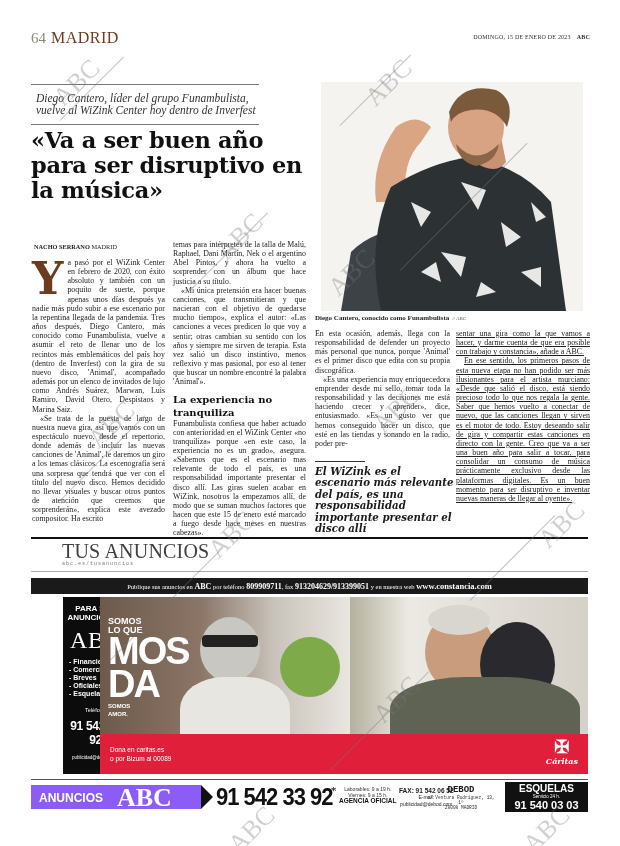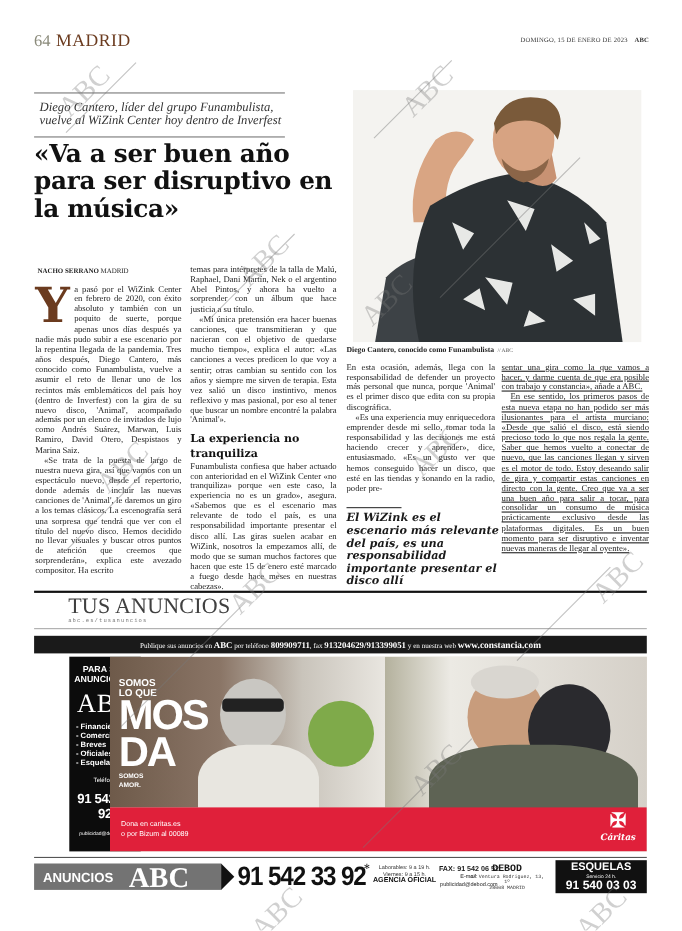--- a/index.html
+++ b/index.html
@@ -65,21 +65,21 @@
   .somos .big { font-size: 38px; line-height: 33px; letter-spacing: -2px; }
   .somos .s2 { font-size: 6px; line-height: 6px; margin-top: 2px; }
   .dona { position: absolute; left: 10px; top: 148px; color: #fff; font-family: "Liberation Sans", sans-serif; font-size: 6.5px; line-height: 9px; }
   .caritas-logo { position: absolute; right: 10px; top: 141px; color: #fff; text-align: center; font-family: "DejaVu Serif", serif; font-style: italic; font-weight: bold; font-size: 8px; }
   .caritas-logo .cross { font-size: 18px; font-style: normal; line-height: 18px; }
 
   
   .fig { position: absolute; border-radius: 50%; }
 
   .anuncios-bar { left: 31px; top: 783px; width: 557px; height: 29px; }
-  .anun-black { position: absolute; left: 0; top: 2px; width: 170px; height: 24px; background: #737373; color: #fff; font-family: "Liberation Sans", sans-serif; font-weight: bold; }
+  .anun-black { position: absolute; left: 0; top: 2px; width: 170px; height: 24px; background: #8b5cf6; color: #fff; font-family: "Liberation Sans", sans-serif; font-weight: bold; }
   .anun-black .lab { position: absolute; left: 8px; top: 6px; font-size: 12px; }
   .anun-black .abc { position: absolute; left: 86px; top: -2px; font-family: "Liberation Serif", serif; font-size: 26px; font-weight: bold; }
   .anun-arrow { position: absolute; left: 170px; top: 2px; width: 0; height: 0; border-top: 12px solid transparent; border-bottom: 12px solid transparent; border-left: 12px solid #111; }
   .anun-tel { position: absolute; left: 185px; top: 1px; font-family: "Liberation Sans", sans-serif; font-weight: bold; font-size: 22px; letter-spacing: -1px; color: #111; transform: scaleY(1.1); }
   .anun-star { position: absolute; left: 300px; top: 2px; font-size: 10px; font-weight: bold; }
   .anun-hours { position: absolute; left: 308px; top: 4px; font-family: "Liberation Sans", sans-serif; font-size: 5px; line-height: 5.5px; text-align: center; color: #333; }
   .anun-hours b { font-size: 6.5px; color: #111; }
   .anun-fax { position: absolute; left: 368px; top: 4px; font-family: "Liberation Sans", sans-serif; font-size: 6.5px; font-weight: bold; text-align: center; line-height: 7px; }
   .anun-fax small { font-size: 5px; font-weight: normal; display: block; }
   .anun-debod { position: absolute; left: 430px; top: 3px; font-family: Liberation Mono, monospace; text-align: center; width: 70px; }

